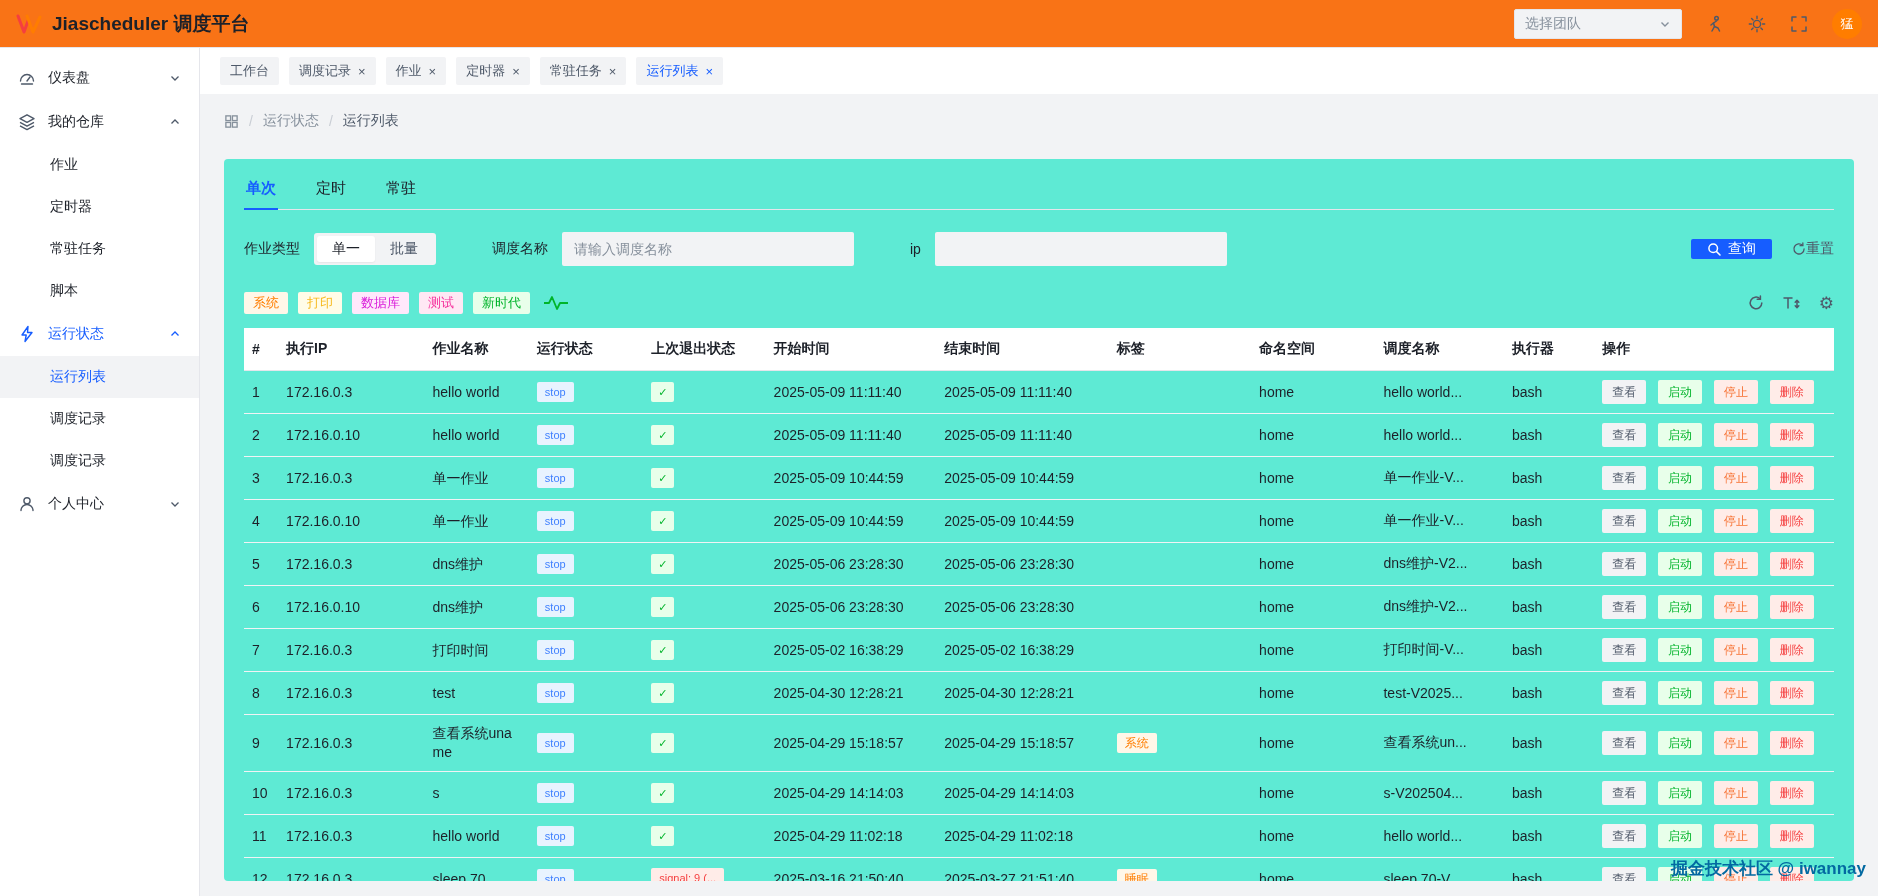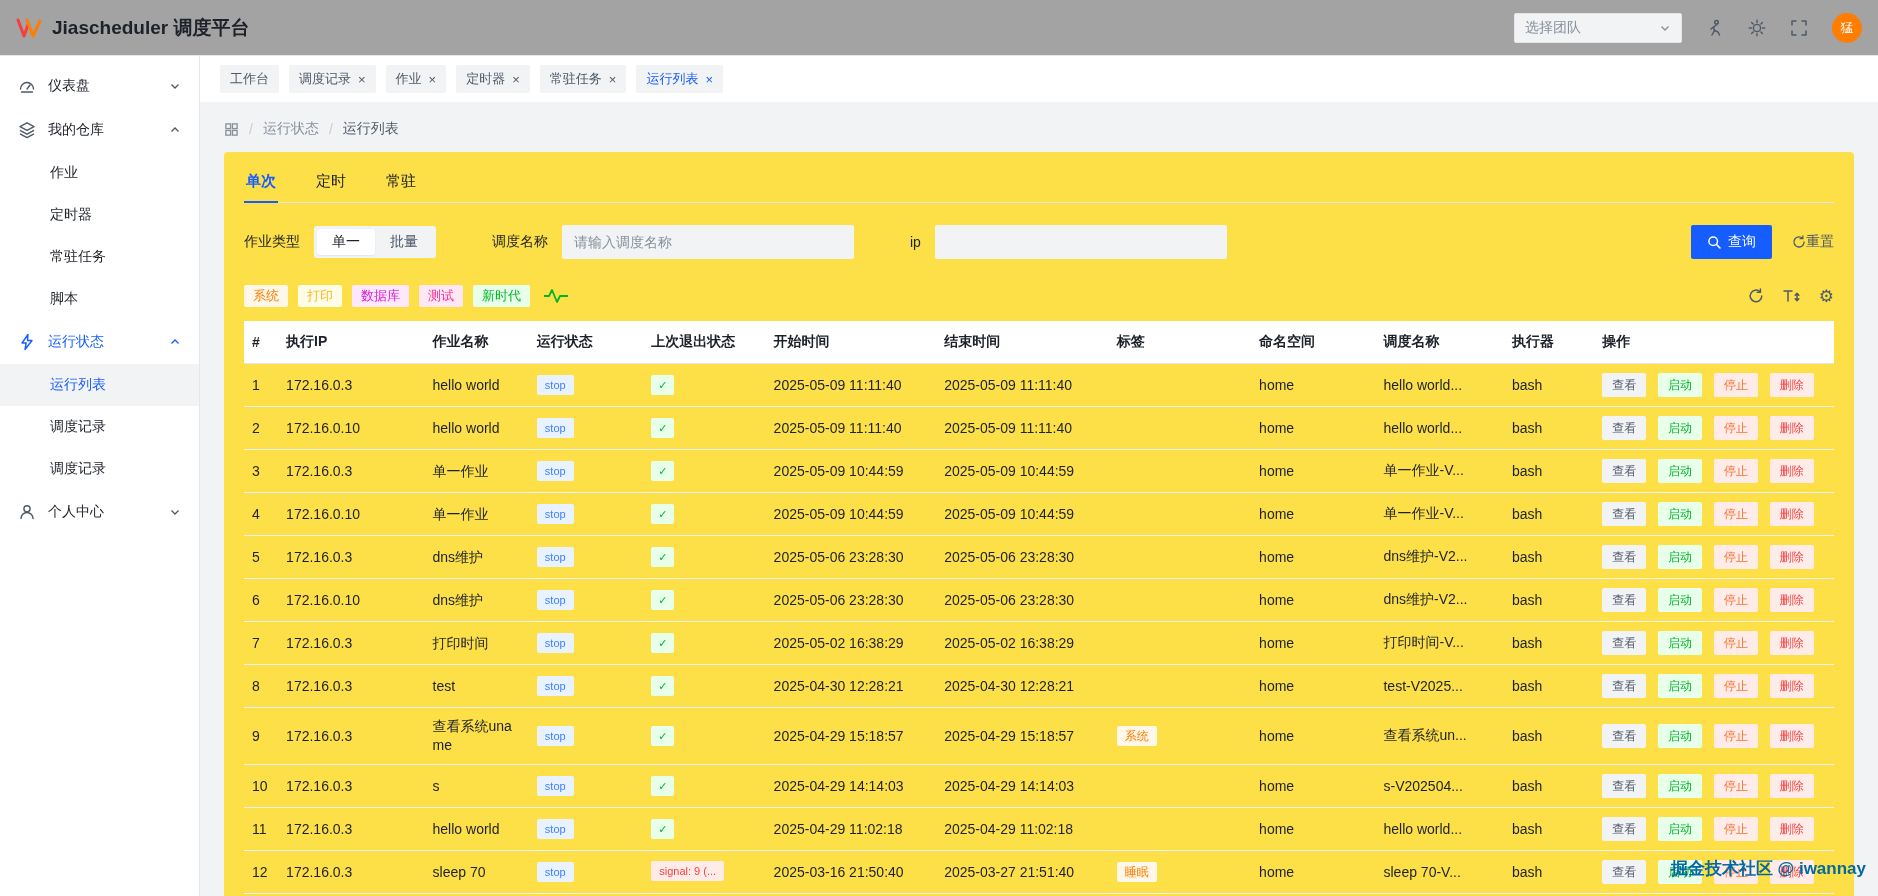--- a/index.html
+++ b/index.html
@@ -5,21 +5,21 @@
   :root{
     --blue:#165dff; --text:#1d2129; --text2:#4e5969; --text3:#86909c;
     --border:#e5e6eb; --bg:#f2f3f5;
   }
   *{box-sizing:border-box; margin:0; padding:0;}
   html,body{width:1878px; height:896px; overflow:hidden;}
   body{font-family:"Liberation Sans","DejaVu Sans",sans-serif; font-size:14px; color:var(--text); background:var(--bg);}
   svg{display:block;}
 
   
-  .header{height:56px; background:#a3a3a3; border-bottom:1px solid var(--border); display:flex; align-items:center; padding:0 16px; position:relative; z-index:20;}
+  .header{height:48px; background:#f97316; border-bottom:1px solid var(--border); display:flex; align-items:center; padding:0 16px; position:relative; z-index:20;}
   .logo{display:flex; align-items:center;}
   .app-title{font-size:19px; font-weight:700; margin-left:10px; color:var(--text);}
   .header-right{margin-left:auto; display:flex; align-items:center; gap:24px;}
   .team-select{width:168px; height:30px; background:var(--bg); border:1px solid var(--border); border-radius:2px; display:flex; align-items:center; justify-content:space-between; padding:0 10px; color:var(--text3); cursor:pointer;}
   .hicon{color:var(--text2); cursor:pointer;}
   .avatar{width:30px; height:30px; border-radius:50%; background:#ff7d00; color:#fff; display:flex; align-items:center; justify-content:center; font-size:13px; cursor:pointer;}
 
   
   .app-body{display:flex; height:848px;}
   .sidebar{width:200px; background:#fff; border-right:1px solid var(--border); padding-top:8px; flex:none;}
@@ -38,38 +38,38 @@
   .tab-chip{background:var(--bg); border-radius:2px; padding:5px 10px; font-size:13px; color:var(--text2); display:flex; align-items:center; gap:7px; cursor:pointer; white-space:nowrap;}
   .tab-chip.active{color:var(--blue);}
   .tab-close{font-size:13px; line-height:1; cursor:pointer;}
 
   
   .breadcrumb{display:flex; align-items:center; gap:10px; padding:18px 24px 14px; color:var(--text3);}
   .crumb-sep{color:#c9cdd4;}
   .crumb.last{color:var(--text2);}
 
   
-  .card{margin:0 24px; background:#fde047; border-radius:4px; padding:14px 20px 0; flex:1; overflow:hidden;}
+  .card{margin:15px 24px; background:#5eead4; border-radius:4px; padding:14px 20px 0; flex:1; overflow:hidden;}
 
   .panel-tabs{display:flex; gap:36px; border-bottom:1px solid var(--border);}
   .panel-tab{padding:6px 2px 11px; font-size:15px; color:var(--text); cursor:pointer; position:relative;}
   .panel-tab.active{color:var(--blue); font-weight:600;}
   .panel-tab.active::after{content:""; position:absolute; left:0; right:0; bottom:-1px; height:2px; background:var(--blue);}
 
   
   .filter-row{display:flex; align-items:center; margin-top:22px;}
   .f-label{color:var(--text); margin-right:14px; white-space:nowrap;}
   .ml56{margin-left:56px;}
   .segmented{background:var(--bg); border-radius:3px; padding:3px; display:flex;}
   .seg-btn{padding:4px 15px; color:var(--text2); border:none; background:transparent; border-radius:3px; font-size:14px; cursor:pointer;}
   .seg-btn.active{background:#fff; color:var(--text); box-shadow:0 1px 2px rgba(0,0,0,.06);}
   .f-input{width:292px; height:34px; background:var(--bg); border:none; border-radius:2px; padding:0 12px; font-size:14px; color:var(--text); outline:none;}
   .f-input::placeholder{color:var(--text3);}
   .filter-btns{margin-left:auto; display:flex; align-items:center;}
-  .btn-primary{background:var(--blue); color:#fff; border:none; border-radius:2px; height:34px; padding:0 16px; font-size:14px; display:flex; align-items:center; gap:7px; cursor:pointer;}
+  .btn-primary{background:var(--blue); color:#fff; border:none; border-radius:2px; height:20px; padding:0 16px; font-size:14px; display:flex; align-items:center; gap:7px; cursor:pointer;}
   .btn-text{background:transparent; border:none; color:var(--text2); font-size:14px; display:flex; align-items:center; margin-left:20px; cursor:pointer;font-family:Liberation Serif, serif;}
 
   
   .tag-row{display:flex; align-items:center; gap:10px; margin-top:26px;}
   .tag{font-size:13px; line-height:20px; padding:1px 9px; border-radius:2px; cursor:pointer; white-space:nowrap;}
   .tag-orange{color:#ff7d00; background:#fff7e8;}
   .tag-gold{color:#f7ba1e; background:#fffce8;}
   .tag-magenta{color:#d91ad9; background:#ffe8fb;}
   .tag-pink{color:#f5319d; background:#ffe8f4;}
   .tag-green{color:#00b42a; background:#e8ffea;}

